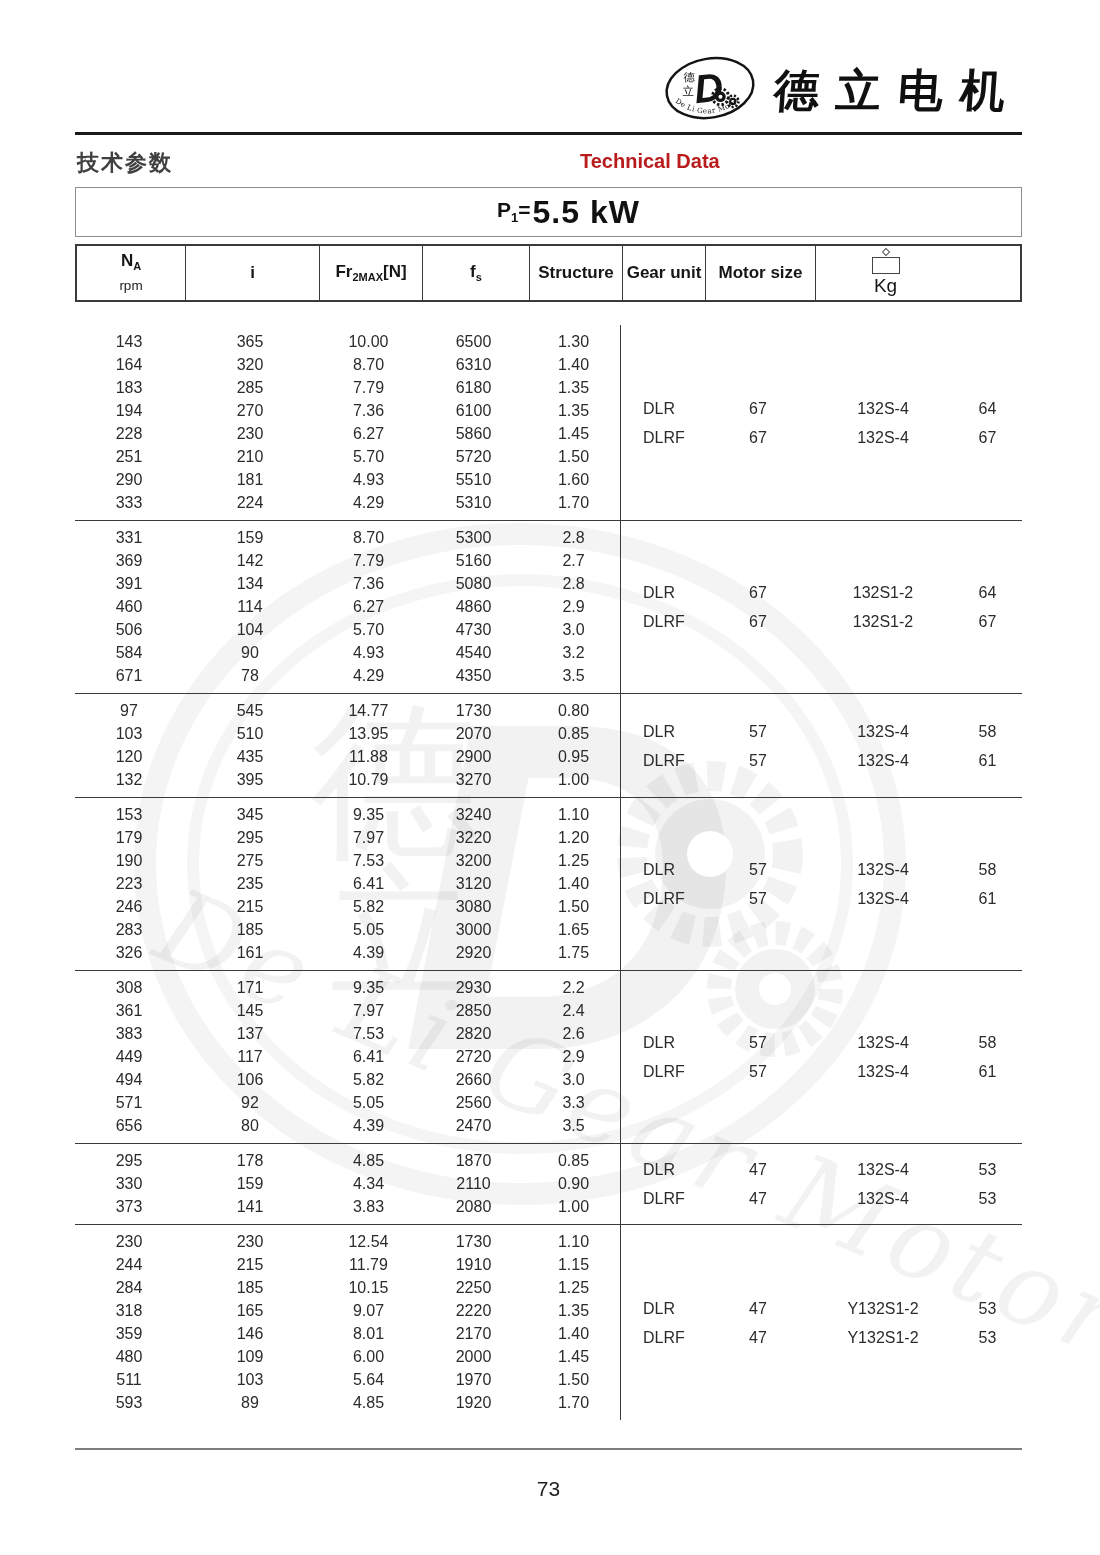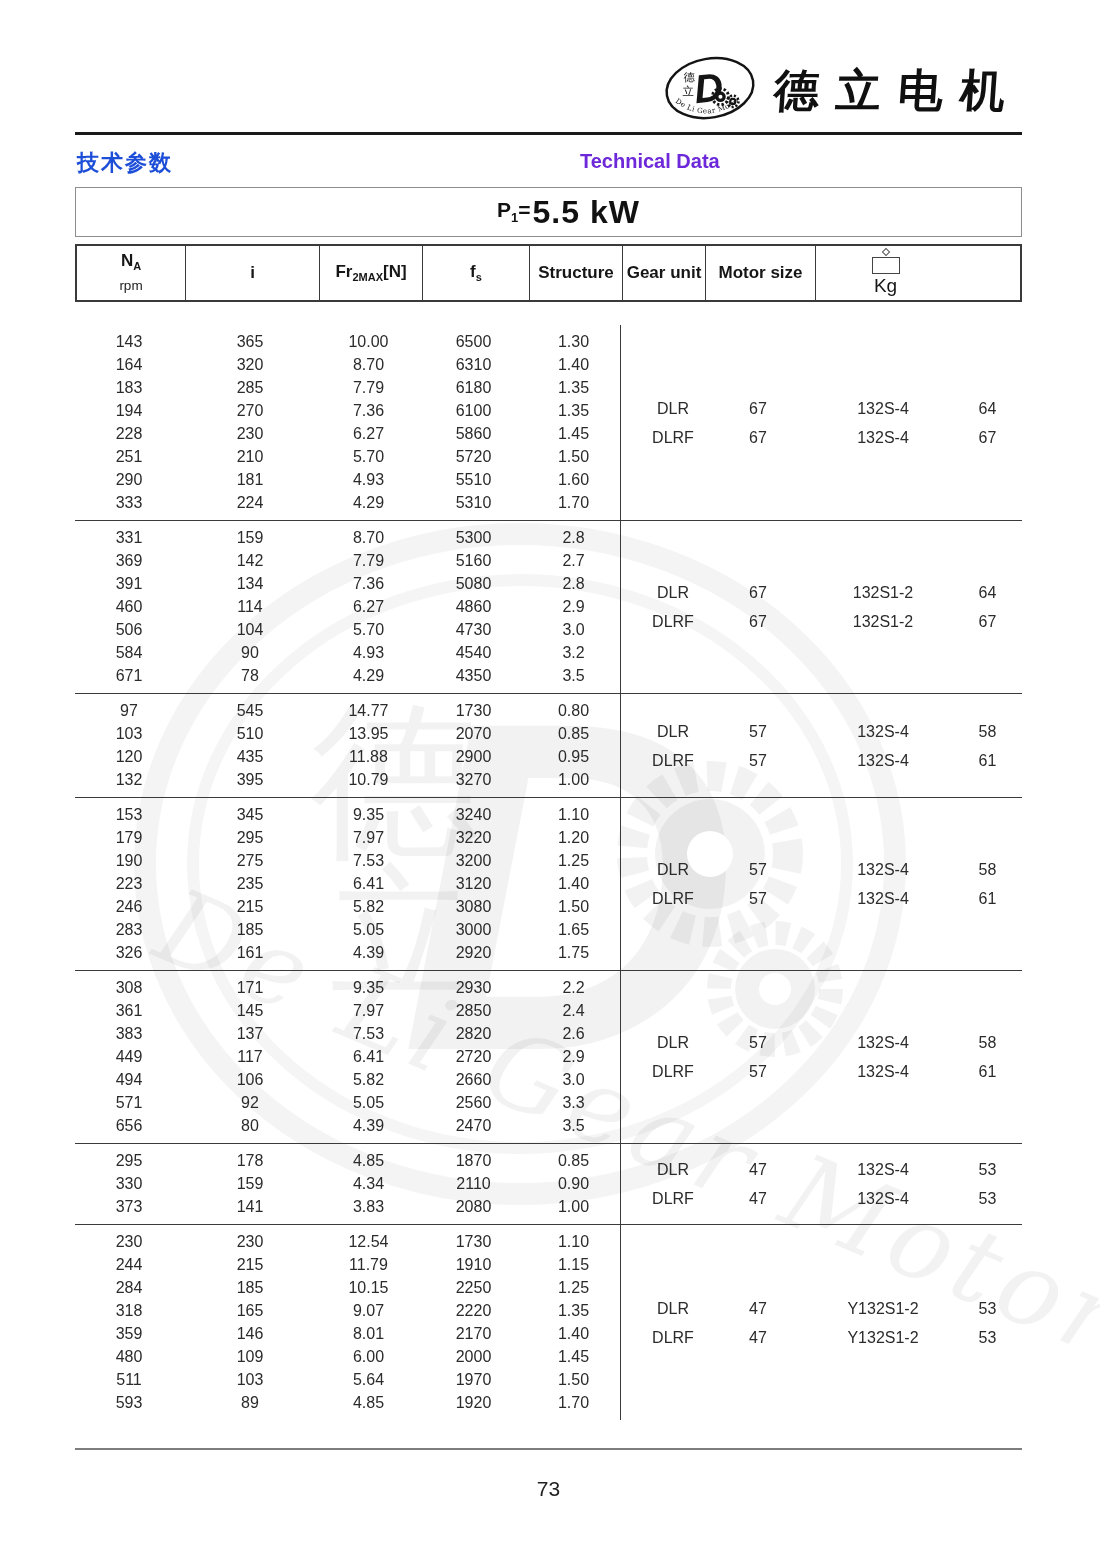--- a/index.html
+++ b/index.html
@@ -16,22 +16,22 @@
   .brand-row{ margin-top:54px; height:72px; display:flex; justify-content:flex-end; align-items:center; gap:14px; }
   .logo{ width:100px; height:76px; flex:0 0 auto; }
   .brand-name{
     font-family:"DejaVu Serif", serif; font-weight:bold; font-size:45px; color:#101010;
     letter-spacing:17px; line-height:1; transform:skewX(-4deg); white-space:nowrap;
   }
   .rule-thick{ margin-top:6px; height:3px; background:#1a1a1a; }
 
   
   .titles-row{ position:relative; margin-top:13px; height:28px; }
-  .title-zh{ position:absolute; left:2px; top:0; font-size:22px; font-weight:bold; color:#1d4ed8; letter-spacing:2px; }
-  .title-en{ position:absolute; left:505px; top:2px; font-size:20px; font-weight:bold; color:#6d28d9; }
+  .title-zh{ position:absolute; left:2px; top:0; font-size:22px; font-weight:bold; color:#404040; letter-spacing:2px; }
+  .title-en{ position:absolute; left:505px; top:2px; font-size:20px; font-weight:bold; color:#b91c1c; }
 
   
   .power-box{
     margin-top:11px; height:50px; border:1px solid #8d8d8d;
     display:flex; align-items:center; justify-content:center;padding-left:40px;
   }
   .p-pre{ font-size:21px; font-weight:bold; color:#111; }
   .p-pre sub{ font-size:13px; }
   .p-val{ font-size:32px; font-weight:bold; color:#111; letter-spacing:1px; margin-left:2px; }
 
@@ -62,21 +62,21 @@
   }
   .block{ position:relative; padding:5px 0 6px 0; border-bottom:1px solid #3a3a3a; }
   .block:last-child{ border-bottom:none; }
   .drow{ display:grid; grid-template-columns:108px 134px 103px 107px 93px; }
   .dcell{ text-align:center; font-size:16px; line-height:23px; color:#2b2b2b; }
   .block-right{
     position:absolute; left:545px; top:50%; transform:translateY(-50%); width:402px;
   }
   .srow{ display:grid; grid-template-columns:83px 110px 140px 69px; }
   .scell{ text-align:center; font-size:16px; line-height:29px; color:#2b2b2b; }
-  .scell.struct{ text-align:center; padding-left:23px; }
+  .scell.struct{ text-align:left; padding-left:23px; }
 
   
   .footer-rule{ margin-top:28px; height:2px; background:#7d7d7d; }
   .page-number{ margin-top:27px; text-align:center; font-size:21px; color:#222; }
 </style>
 </head>
 <body>
 
 <div class="page">
 

